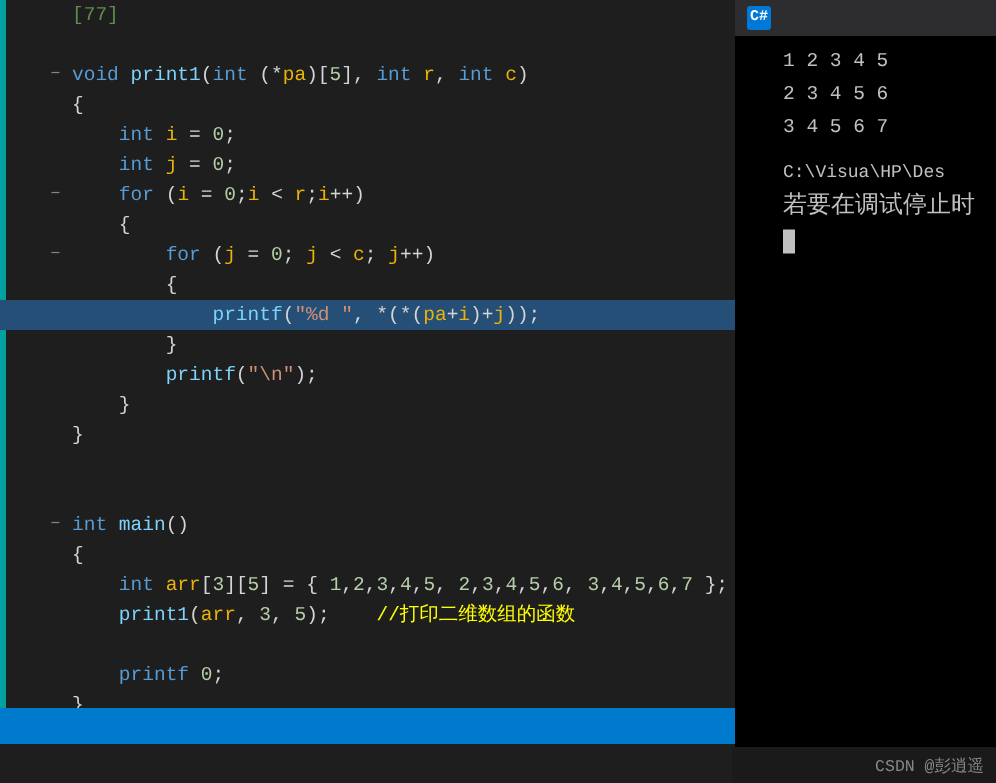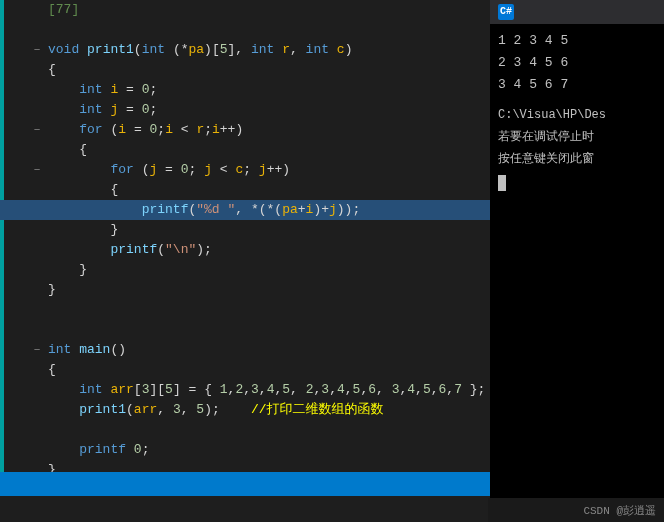--- a/index.html
+++ b/index.html
@@ -129,20 +129,21 @@
       flex-shrink: 0;
     }
 
     #console-output {
       flex: 1;
       padding: 6px 8px;
       overflow: hidden;
       color: #c0c0c0;
       font-size: 13px;
       line-height: 22px;
+      margin-left: 24px;
     }
 
     #console-footer {
       padding: 4px 8px;
       color: #c0c0c0;
       font-size: 12px;
       flex-shrink: 0;
     }
 
     
@@ -342,22 +343,21 @@
 
 <div id="console-panel">
   <div id="console-titlebar">
     <div id="console-title-icon">C#</div>
   </div>
   <div id="console-output">
     <div>1 2 3 4 5</div>
     <div>2 3 4 5 6</div>
     <div>3 4 5 6 7</div>
     <div style="margin-top:8px;color:#c0c0c0;font-size:12px;">C:\Visua\HP\Des</div>
-    <div style="color:#c0c0c0;font-size:12px;">若要在调试停止时</div>
-    <div style="color:#c0c0c0;font-size:12px;">按任意键关闭此窗</div>
+    <div style="color:#c0c0c0;font-size:16px;">若要在调试停止时</div>
     <div style="margin-top:2px;">
       <span class="cursor-block"></span>
     </div>
   </div>
   <div id="console-footer"></div>
 </div>
 
 <div id="csdn-bar">
   <span>CSDN @彭逍遥</span>
 </div>

